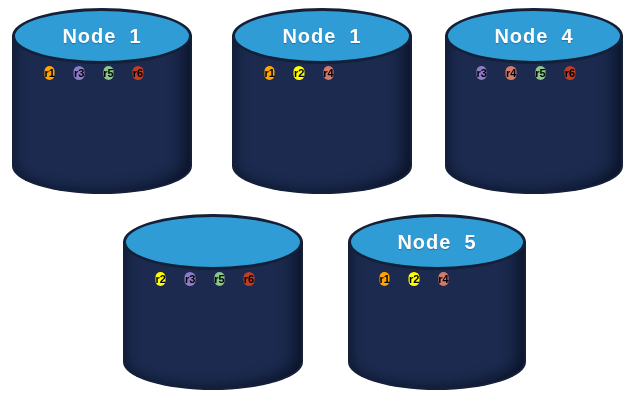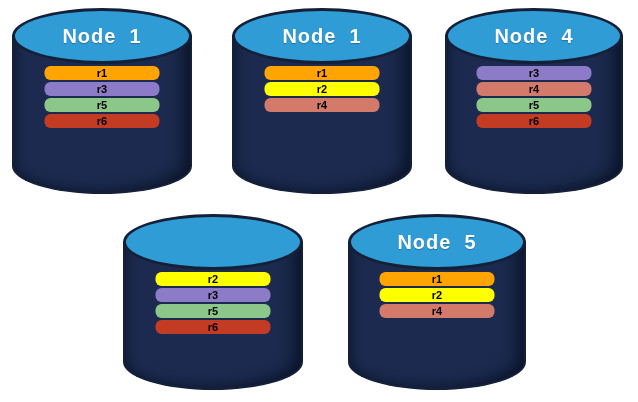--- a/index.html
+++ b/index.html
@@ -61,22 +61,22 @@
     white-space: pre;
     text-shadow: 0 1px 1px rgba(0,0,0,0.25);
   }
   .bars {
     position: absolute;
     left: 50%;
     transform: translateX(-50%);
     top: 58px;
     width: 115px;
     display: flex;
-    flex-direction: column;
-    gap: 2px;
+    flex-direction: row;
+    gap: 19px;
     z-index: 4;
   }
   .bar {
     height: 14px;
     border-radius: 6px;
     display: flex;
     align-items: center;
     justify-content: center;
   }
   .bar span {

